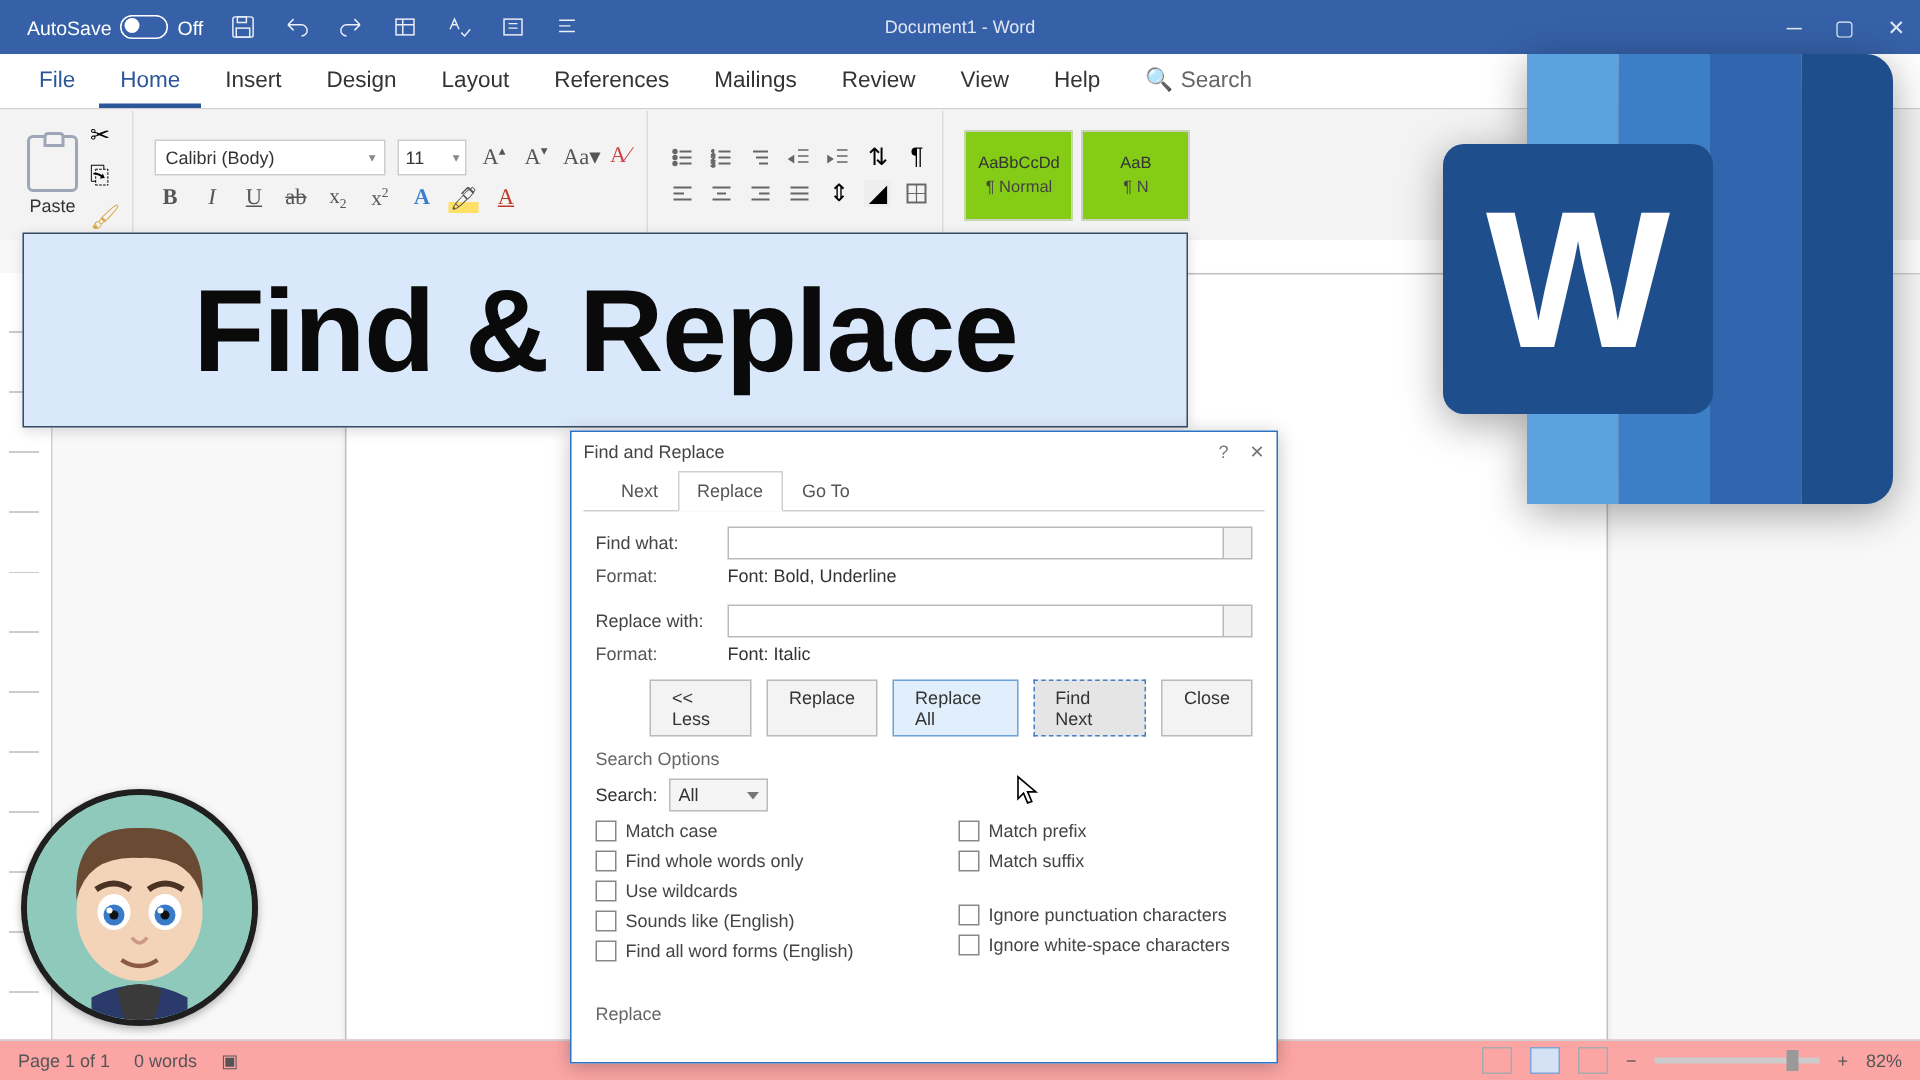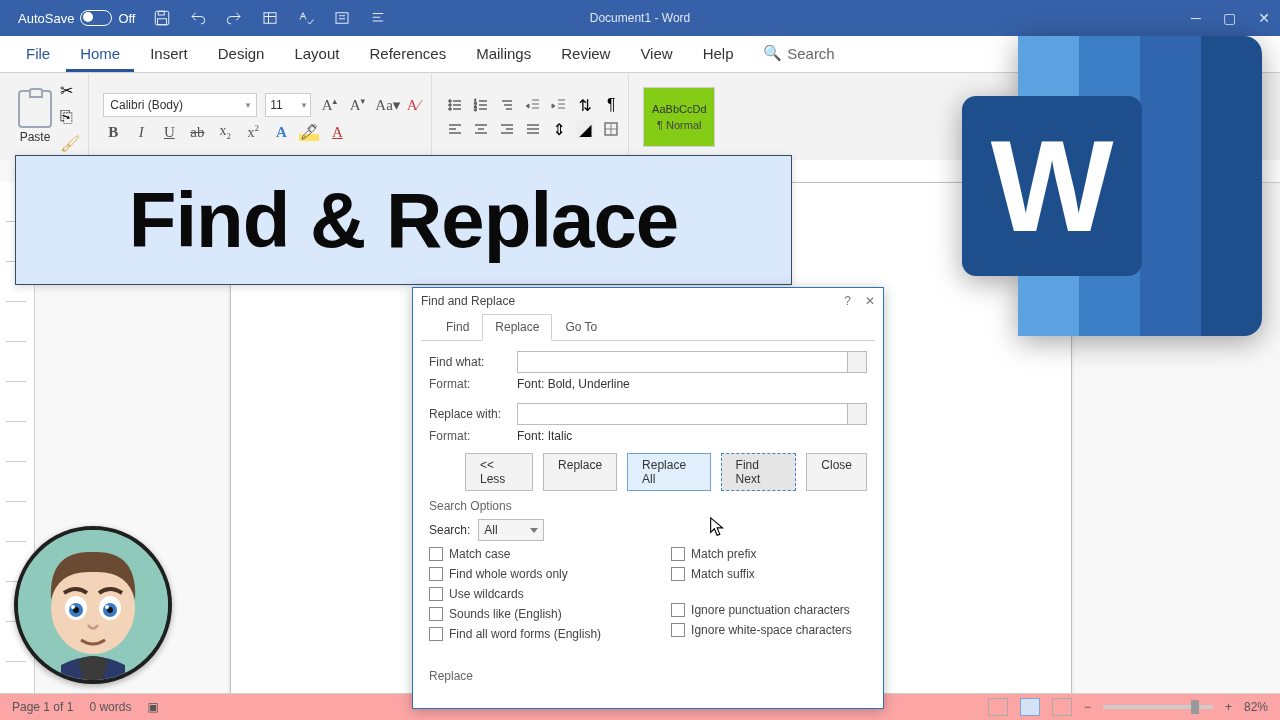--- a/index.html
+++ b/index.html
@@ -55,21 +55,21 @@
 .word-logo{position:absolute;right:18px;top:36px;width:300px;height:300px;z-index:10;filter:drop-shadow(0 6px 14px rgba(0,0,0,.35));}
 .wl-bg{position:absolute;left:56px;top:0;width:244px;height:300px;display:flex;}
 .wl-col{width:61px;height:300px;}
 .wl-c1{background:#5ca1e0;}
 .wl-c2{background:#3d7fc7;}
 .wl-c3{background:#2f66ad;}
 .wl-c4{background:#1e4e8c;border-radius:0 18px 18px 0;}
 .wl-square{position:absolute;left:0;top:60px;width:180px;height:180px;background:#1e4e8c;border-radius:14px;display:flex;align-items:center;justify-content:center;}
 .wl-square span{color:#fff;font-size:130px;font-weight:700;font-family:Arial,sans-serif;}
 
-.dialog{position:absolute;left:380px;top:287px;width:470px;height:420px;background:#fff;border:1px solid #2b72c4;box-shadow:0 2px 12px rgba(0,0,0,.25);font-size:12px;color:#333;z-index:6;margin-left:32px;}
+.dialog{position:absolute;left:380px;top:287px;width:470px;height:420px;background:#fff;border:1px solid #2b72c4;box-shadow:0 2px 12px rgba(0,0,0,.25);font-size:12px;color:#333;z-index:6;}
 .dlg-title{height:26px;display:flex;align-items:center;padding:0 8px;justify-content:space-between;color:#444;}
 .dlg-title .right{display:flex;gap:14px;color:#777;}
 .dlg-tabs{display:flex;padding:0 12px;height:26px;border-bottom:1px solid #d0d0d0;margin:0 8px;}
 .dlg-tab{padding:5px 12px 4px;border:1px solid transparent;color:#555;}
 .dlg-tab.active{border:1px solid #d0d0d0;border-bottom:1px solid #fff;background:#fff;margin-bottom:-1px;}
 .dlg-body{padding:10px 16px;}
 .field-row{display:flex;align-items:center;gap:10px;margin-bottom:4px;}
 .field-label{width:78px;color:#444;}
 .field-input{flex:1;height:20px;border:1px solid #bbb;background:#fff;position:relative;}
 .field-input::after{content:"";position:absolute;right:0;top:0;width:18px;height:20px;border-left:1px solid #bbb;background:#f2f2f2;}
@@ -287,20 +287,24 @@
           </svg>
         </span>
     </div>
   </div>
   <div class="rgroup noborder">
     <div class="styles">
       <div class="style-box">
         <span class="style-sample">AaBbCcDd</span>
         <span>¶ Normal</span>
       </div>
+      <div class="style-box">
+        <span class="style-sample">AaB</span>
+        <span>¶ N</span>
+      </div>
     </div>
   </div>
 </div>
 
 <div class="workspace">
   <div class="ruler-h"></div>
   <div class="ruler-v">
       <div class="ticks"></div>
     </div>
   <div class="page"></div>
@@ -322,21 +326,21 @@
 
 <div class="dialog">
   <div class="dlg-title">
     <span>Find and Replace</span>
     <div class="right">
         <span>?</span>
         <span>✕</span>
       </div>
   </div>
   <div class="dlg-tabs">
-    <div class="dlg-tab">Find</div>
+    <div class="dlg-tab">Next</div>
     <div class="dlg-tab active">Replace</div>
     <div class="dlg-tab">Go To</div>
   </div>
   <div class="dlg-body">
     <div class="field-row">
       <span class="field-label">Find what:</span>
       <div class="field-input">
           <div class="chev"></div>
         </div>
     </div>

